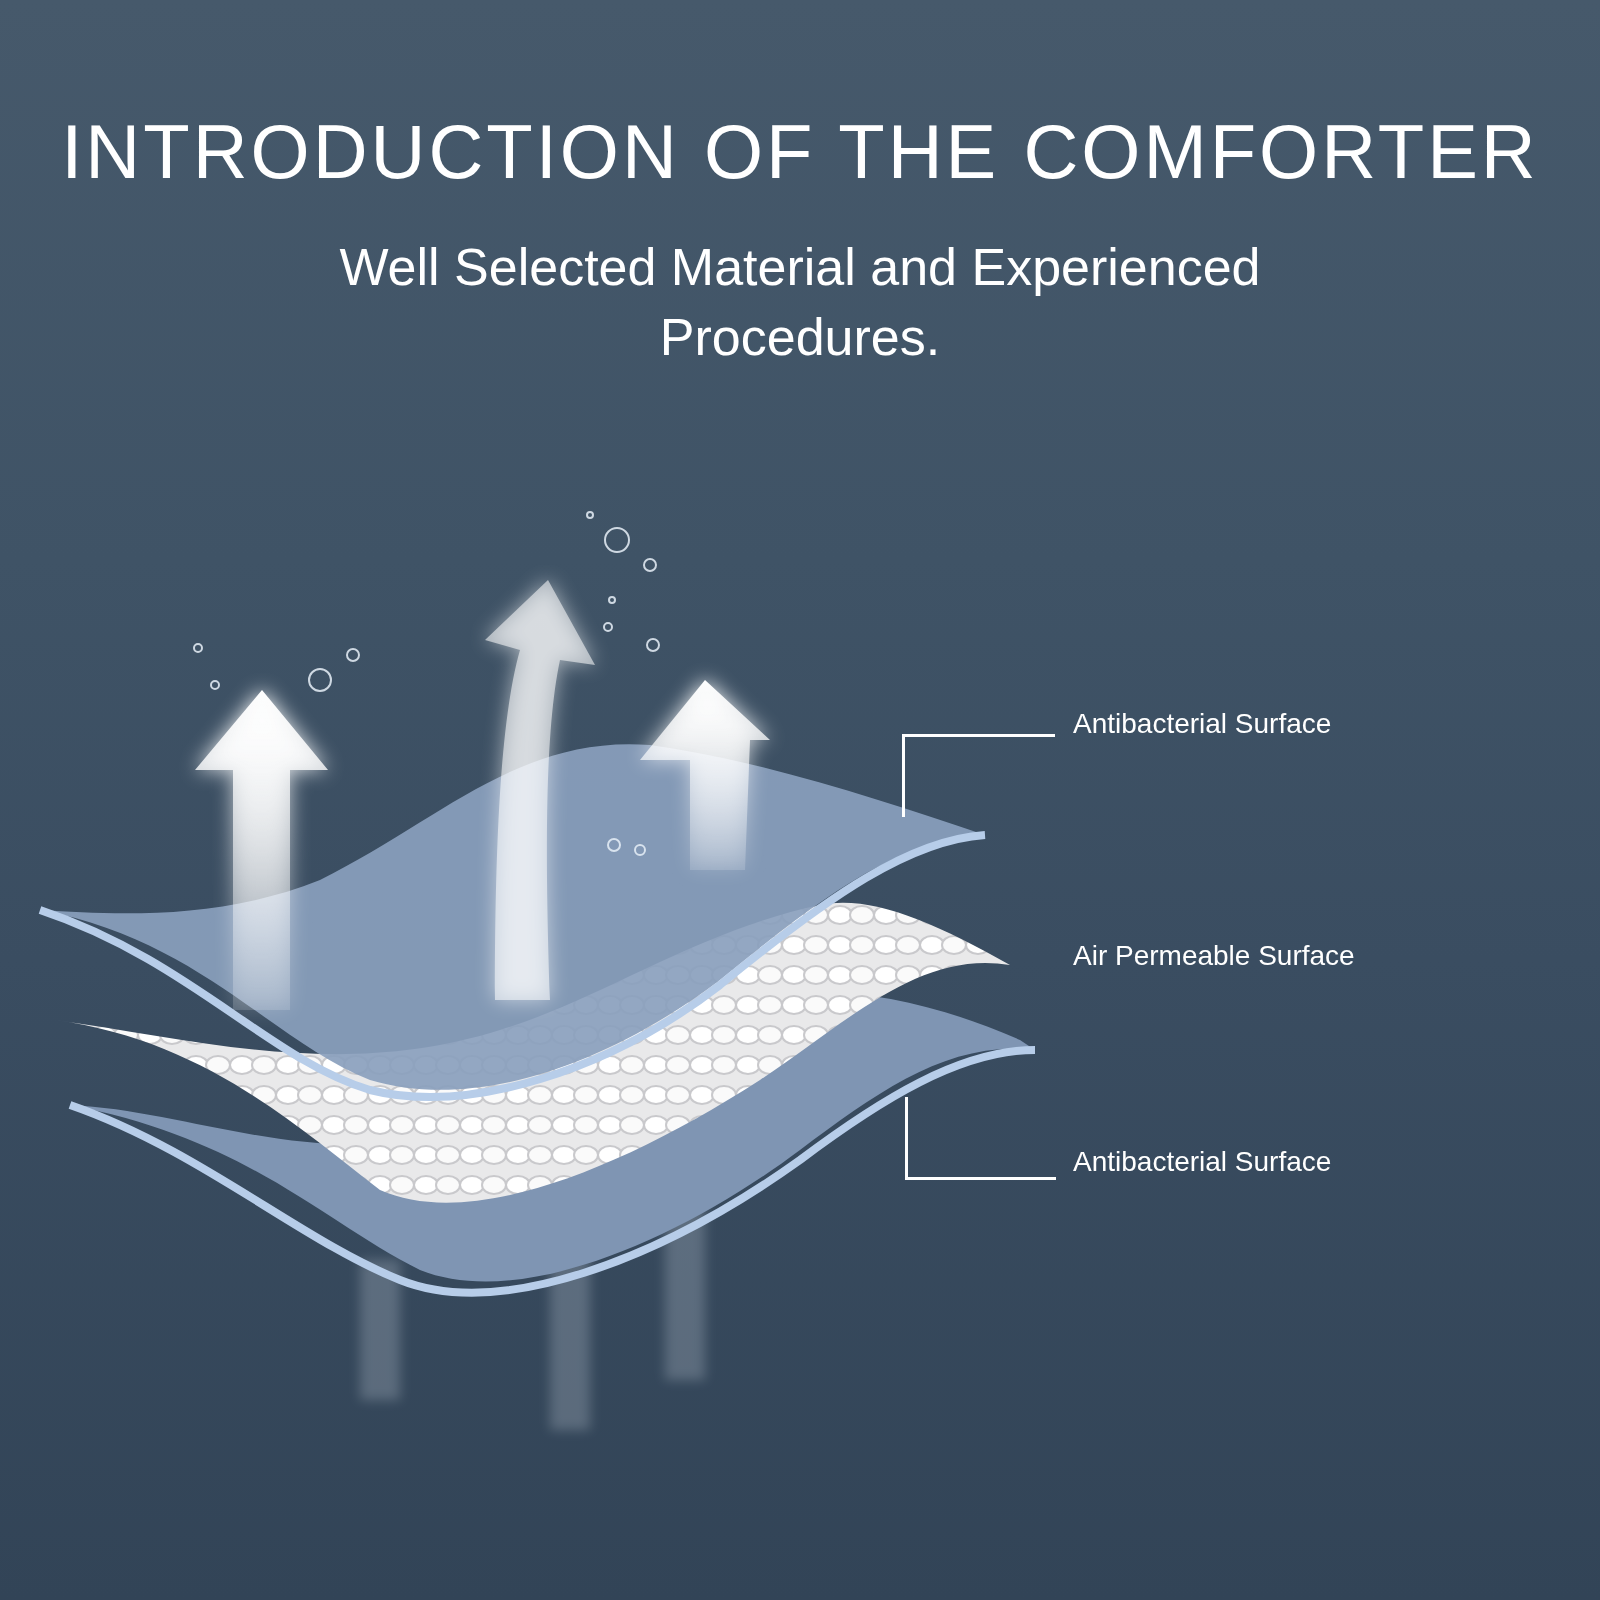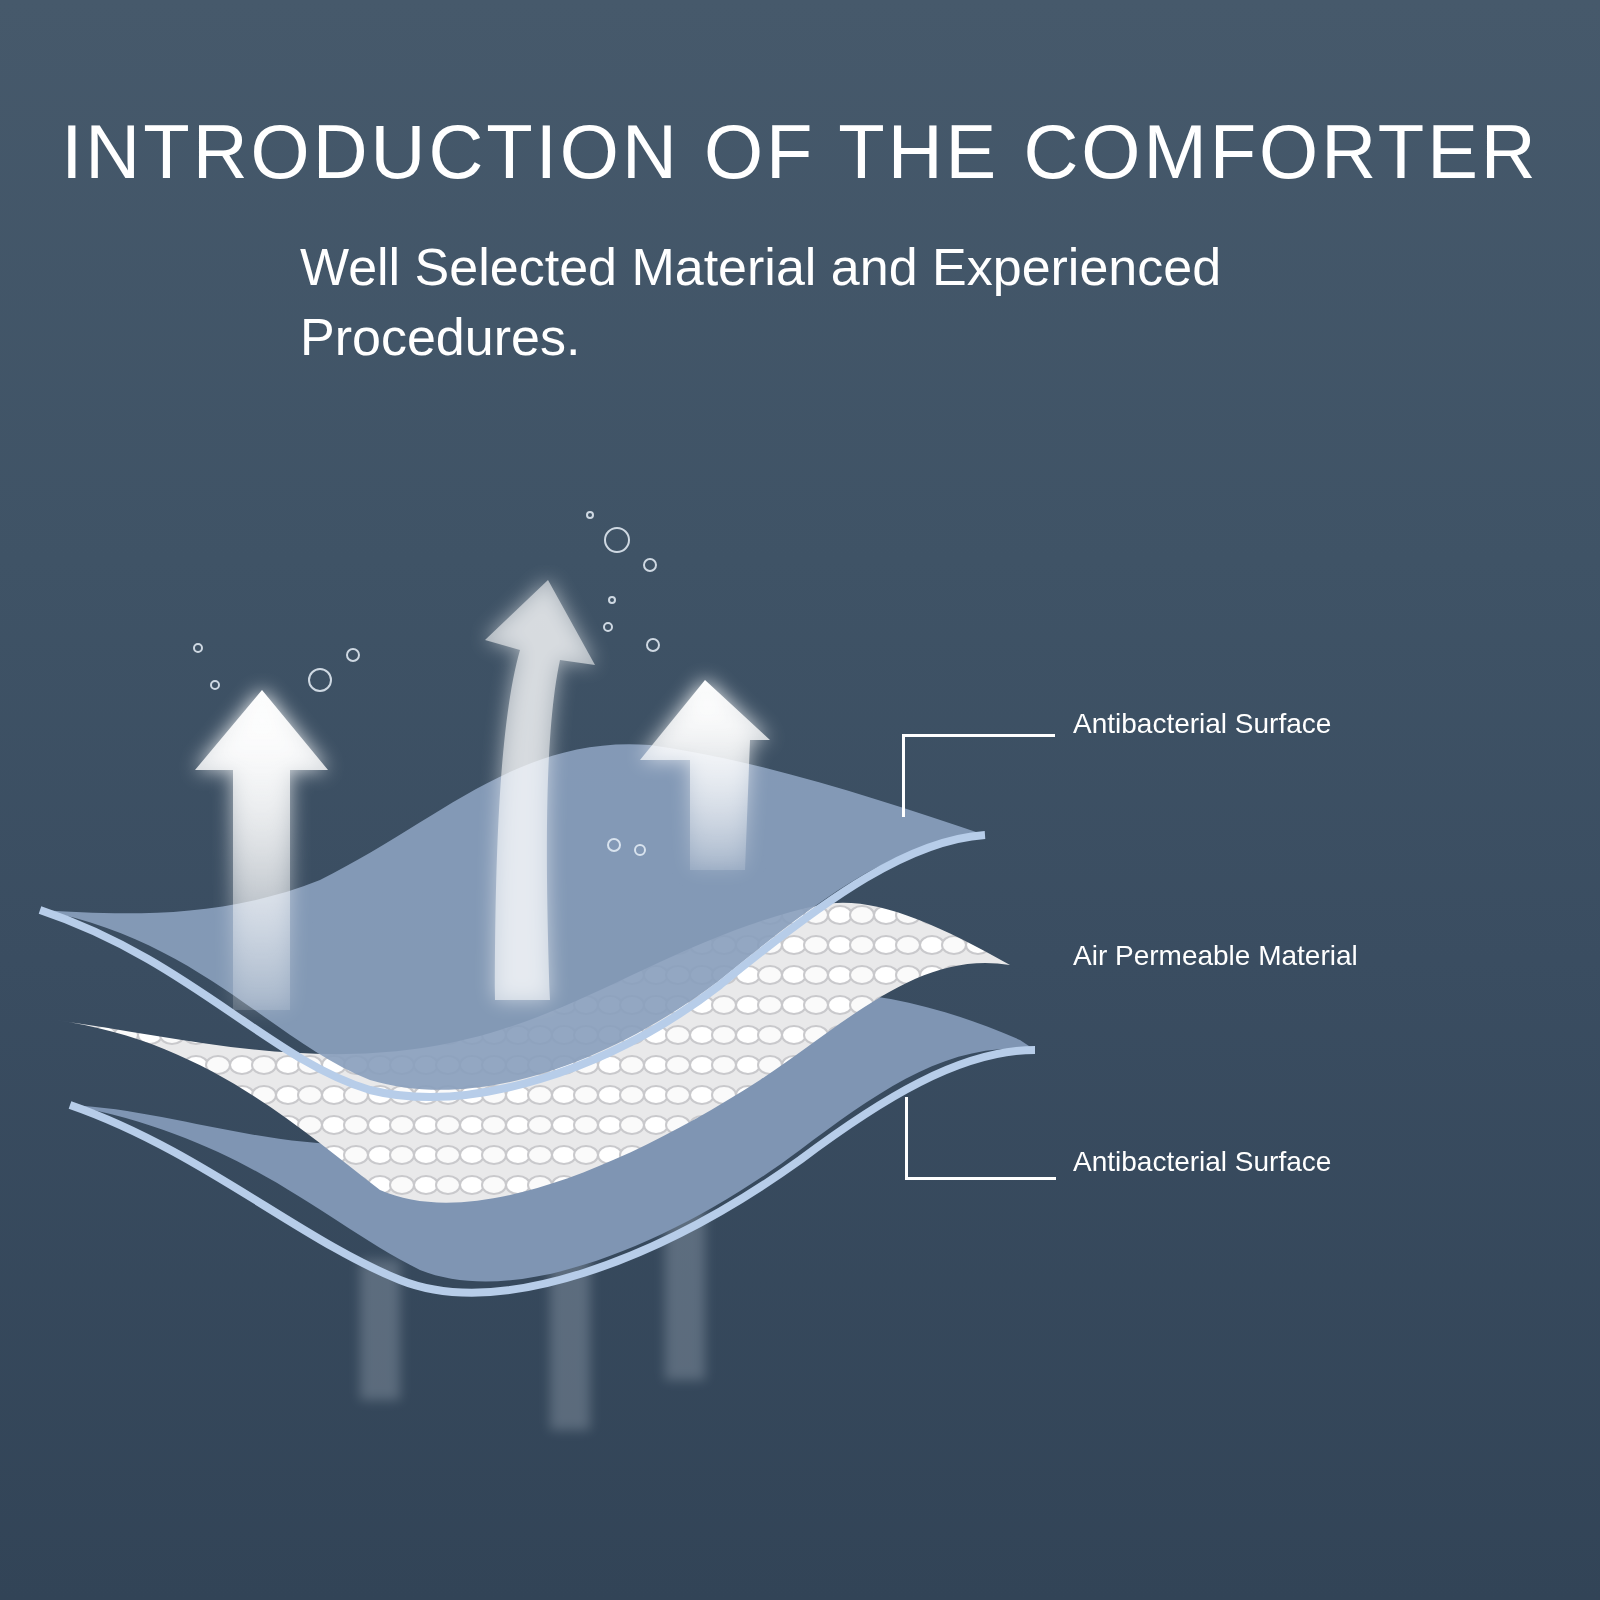--- a/index.html
+++ b/index.html
@@ -7,21 +7,21 @@
     width:1600px; height:1600px; overflow:hidden;
     background: linear-gradient(180deg, #46596b 0%, #3f5366 35%, #3a4d61 60%, #324457 100%);
     font-family: "Liberation Sans", "DejaVu Sans", sans-serif;
     color:#fff; position:relative;
   }
   .title {
     position:absolute; left:0; top:108px; width:1600px; text-align:center;
     font-size:76px; letter-spacing:3px; font-weight:normal;
   }
   .subtitle {
-    position:absolute; left:300px; top:232px; width:1000px; 
+    position:absolute; left:300px; top:232px; width:1000px; text-align:center;
     font-size:52px; line-height:70px;
   }
   .label {
     position:absolute; left:1073px; font-size:28px; white-space:nowrap;
   }
   .bracket { position:absolute; border-color:#fff; border-style:solid; }
   svg.illus { position:absolute; left:0; top:0; }
 </style>
 </head>
 <body>
@@ -91,14 +91,14 @@
       <circle cx="640" cy="850" r="5"></circle>
     <circle cx="590" cy="515" r="3"></circle>
       <circle cx="612" cy="600" r="3"></circle>
   </g>
 </svg>
 
 <div class="bracket" style="left:902px; top:734px; width:150px; height:80px; border-width:3px 0 0 3px;"></div>
 <div class="bracket" style="left:905px; top:1097px; width:148px; height:80px; border-width:0 0 3px 3px;"></div>
 
 <div class="label" style="top:708px;">Antibacterial Surface</div>
-<div class="label" style="top:940px;">Air Permeable Material</div>
+<div class="label" style="top:940px;">Air Permeable Surface</div>
 <div class="label" style="top:1146px;">Antibacterial Surface</div>
 
 </body></html>

